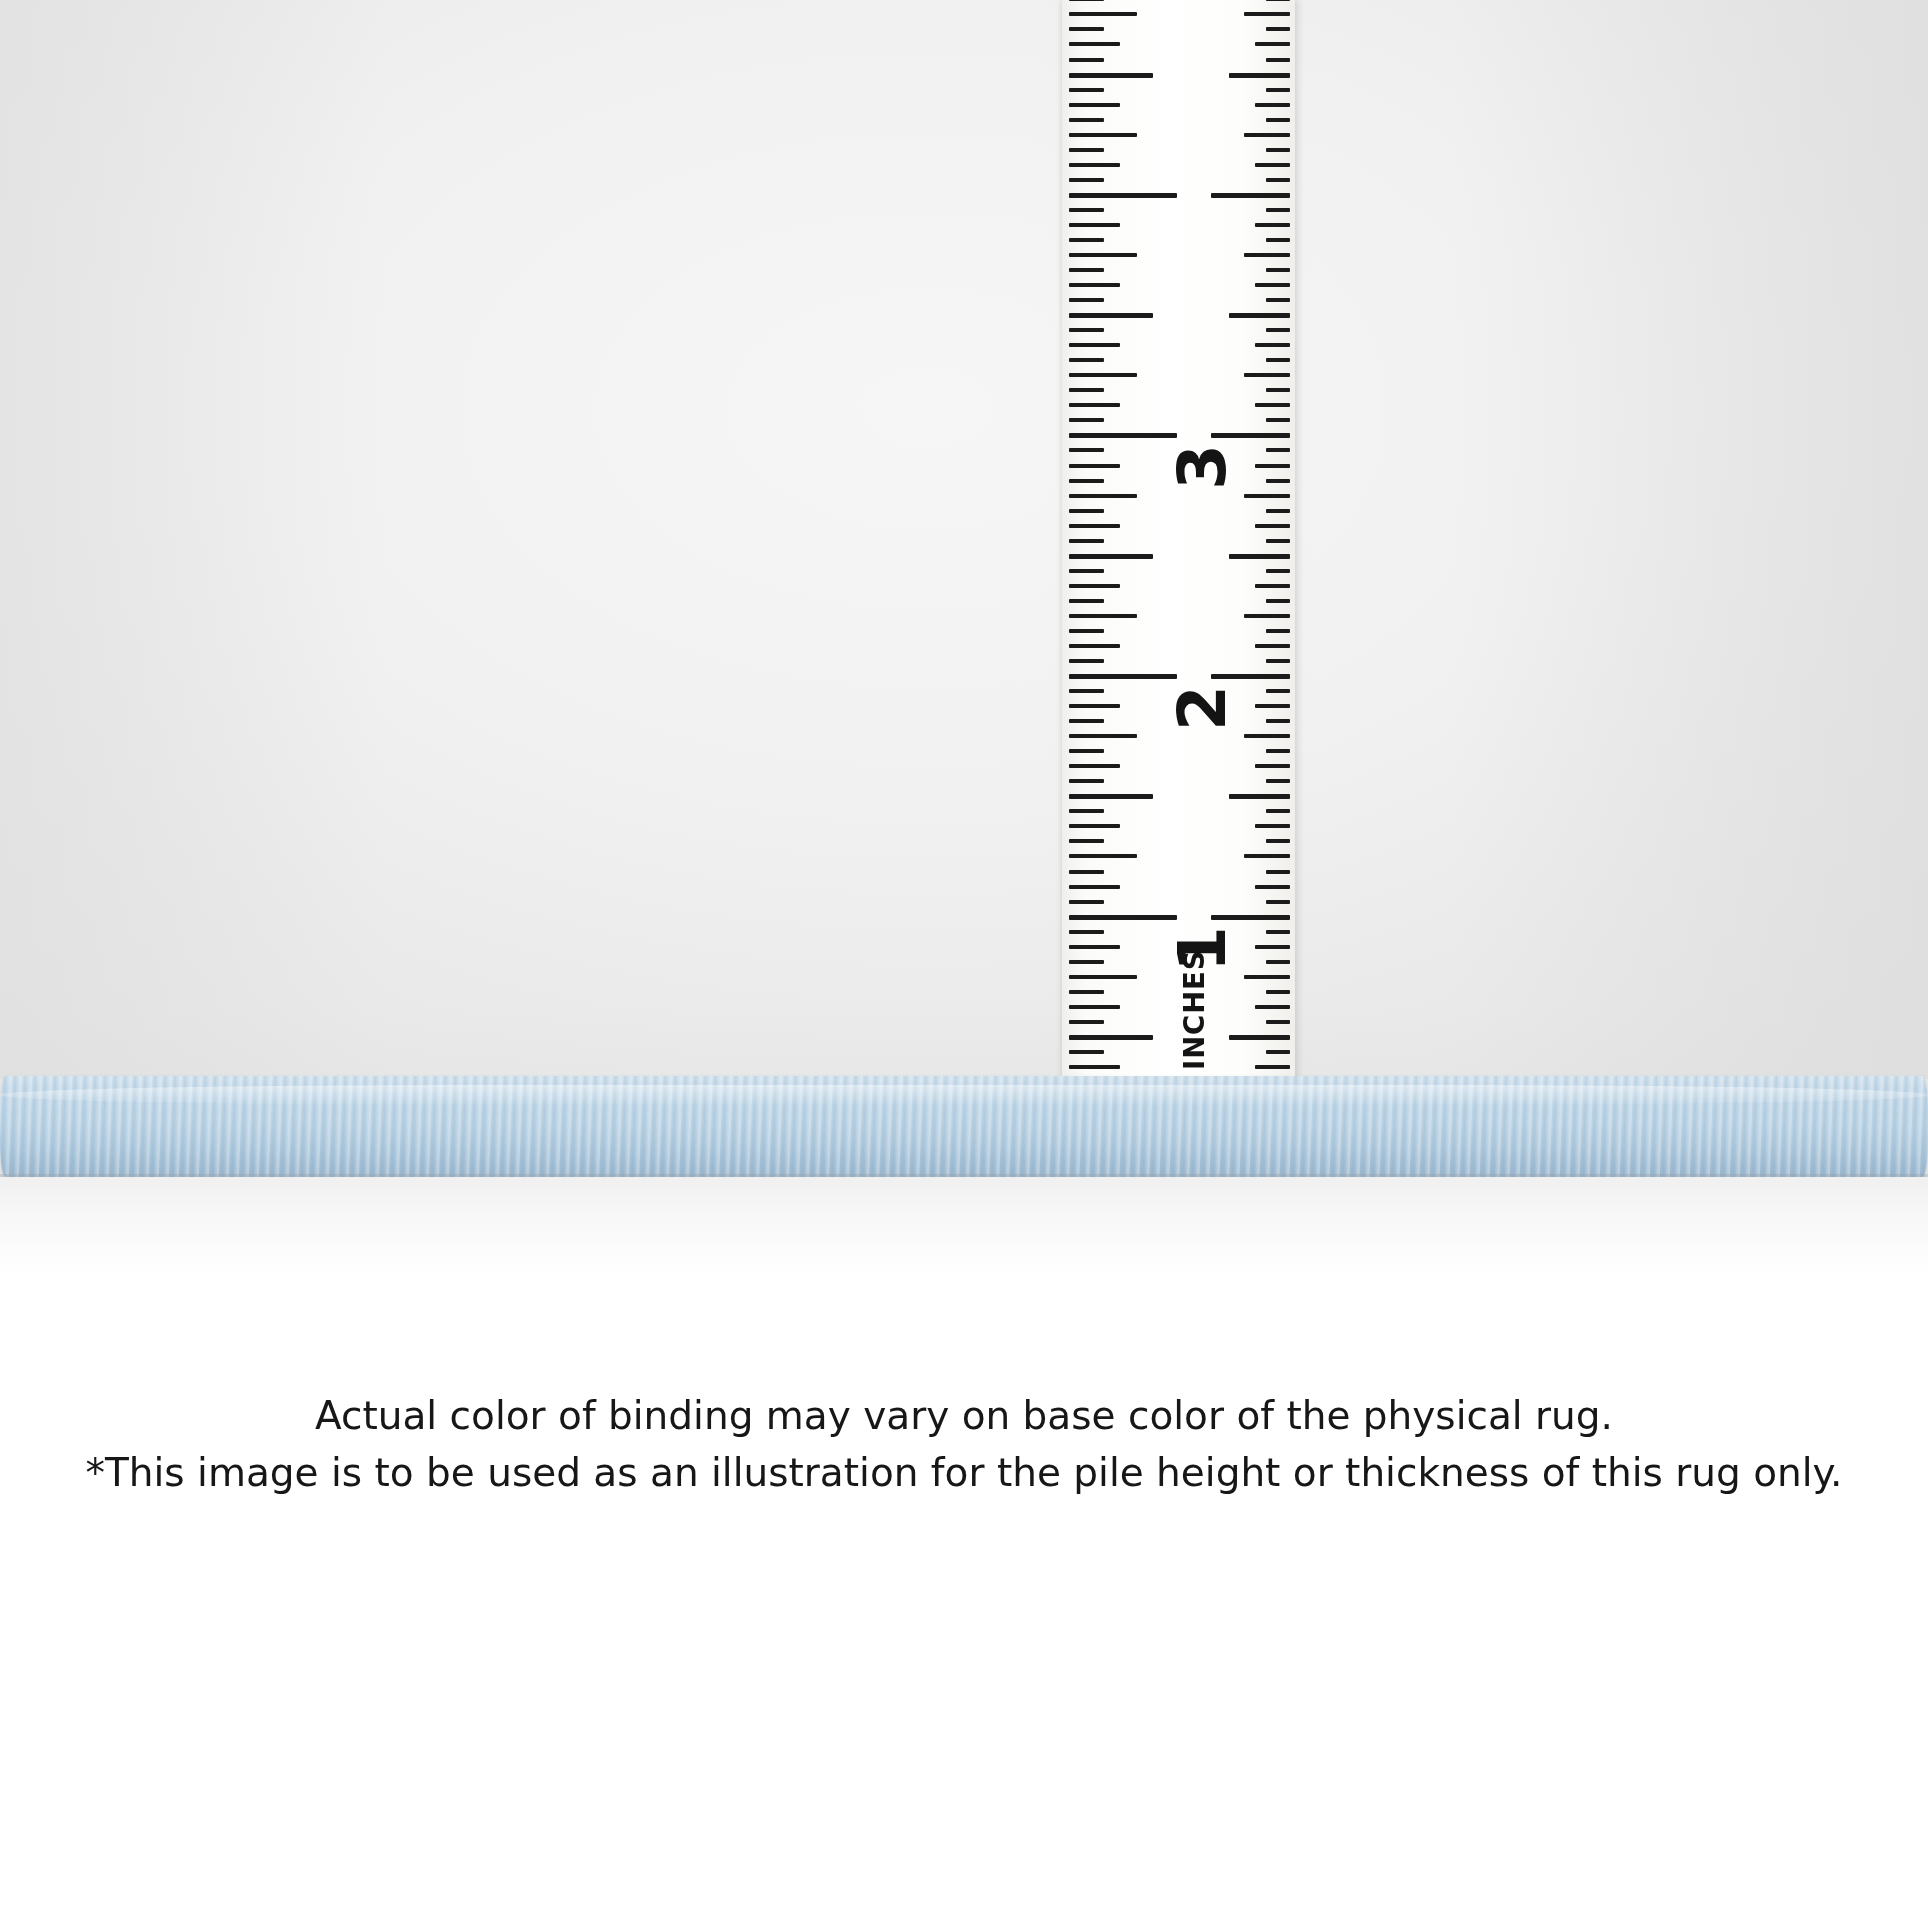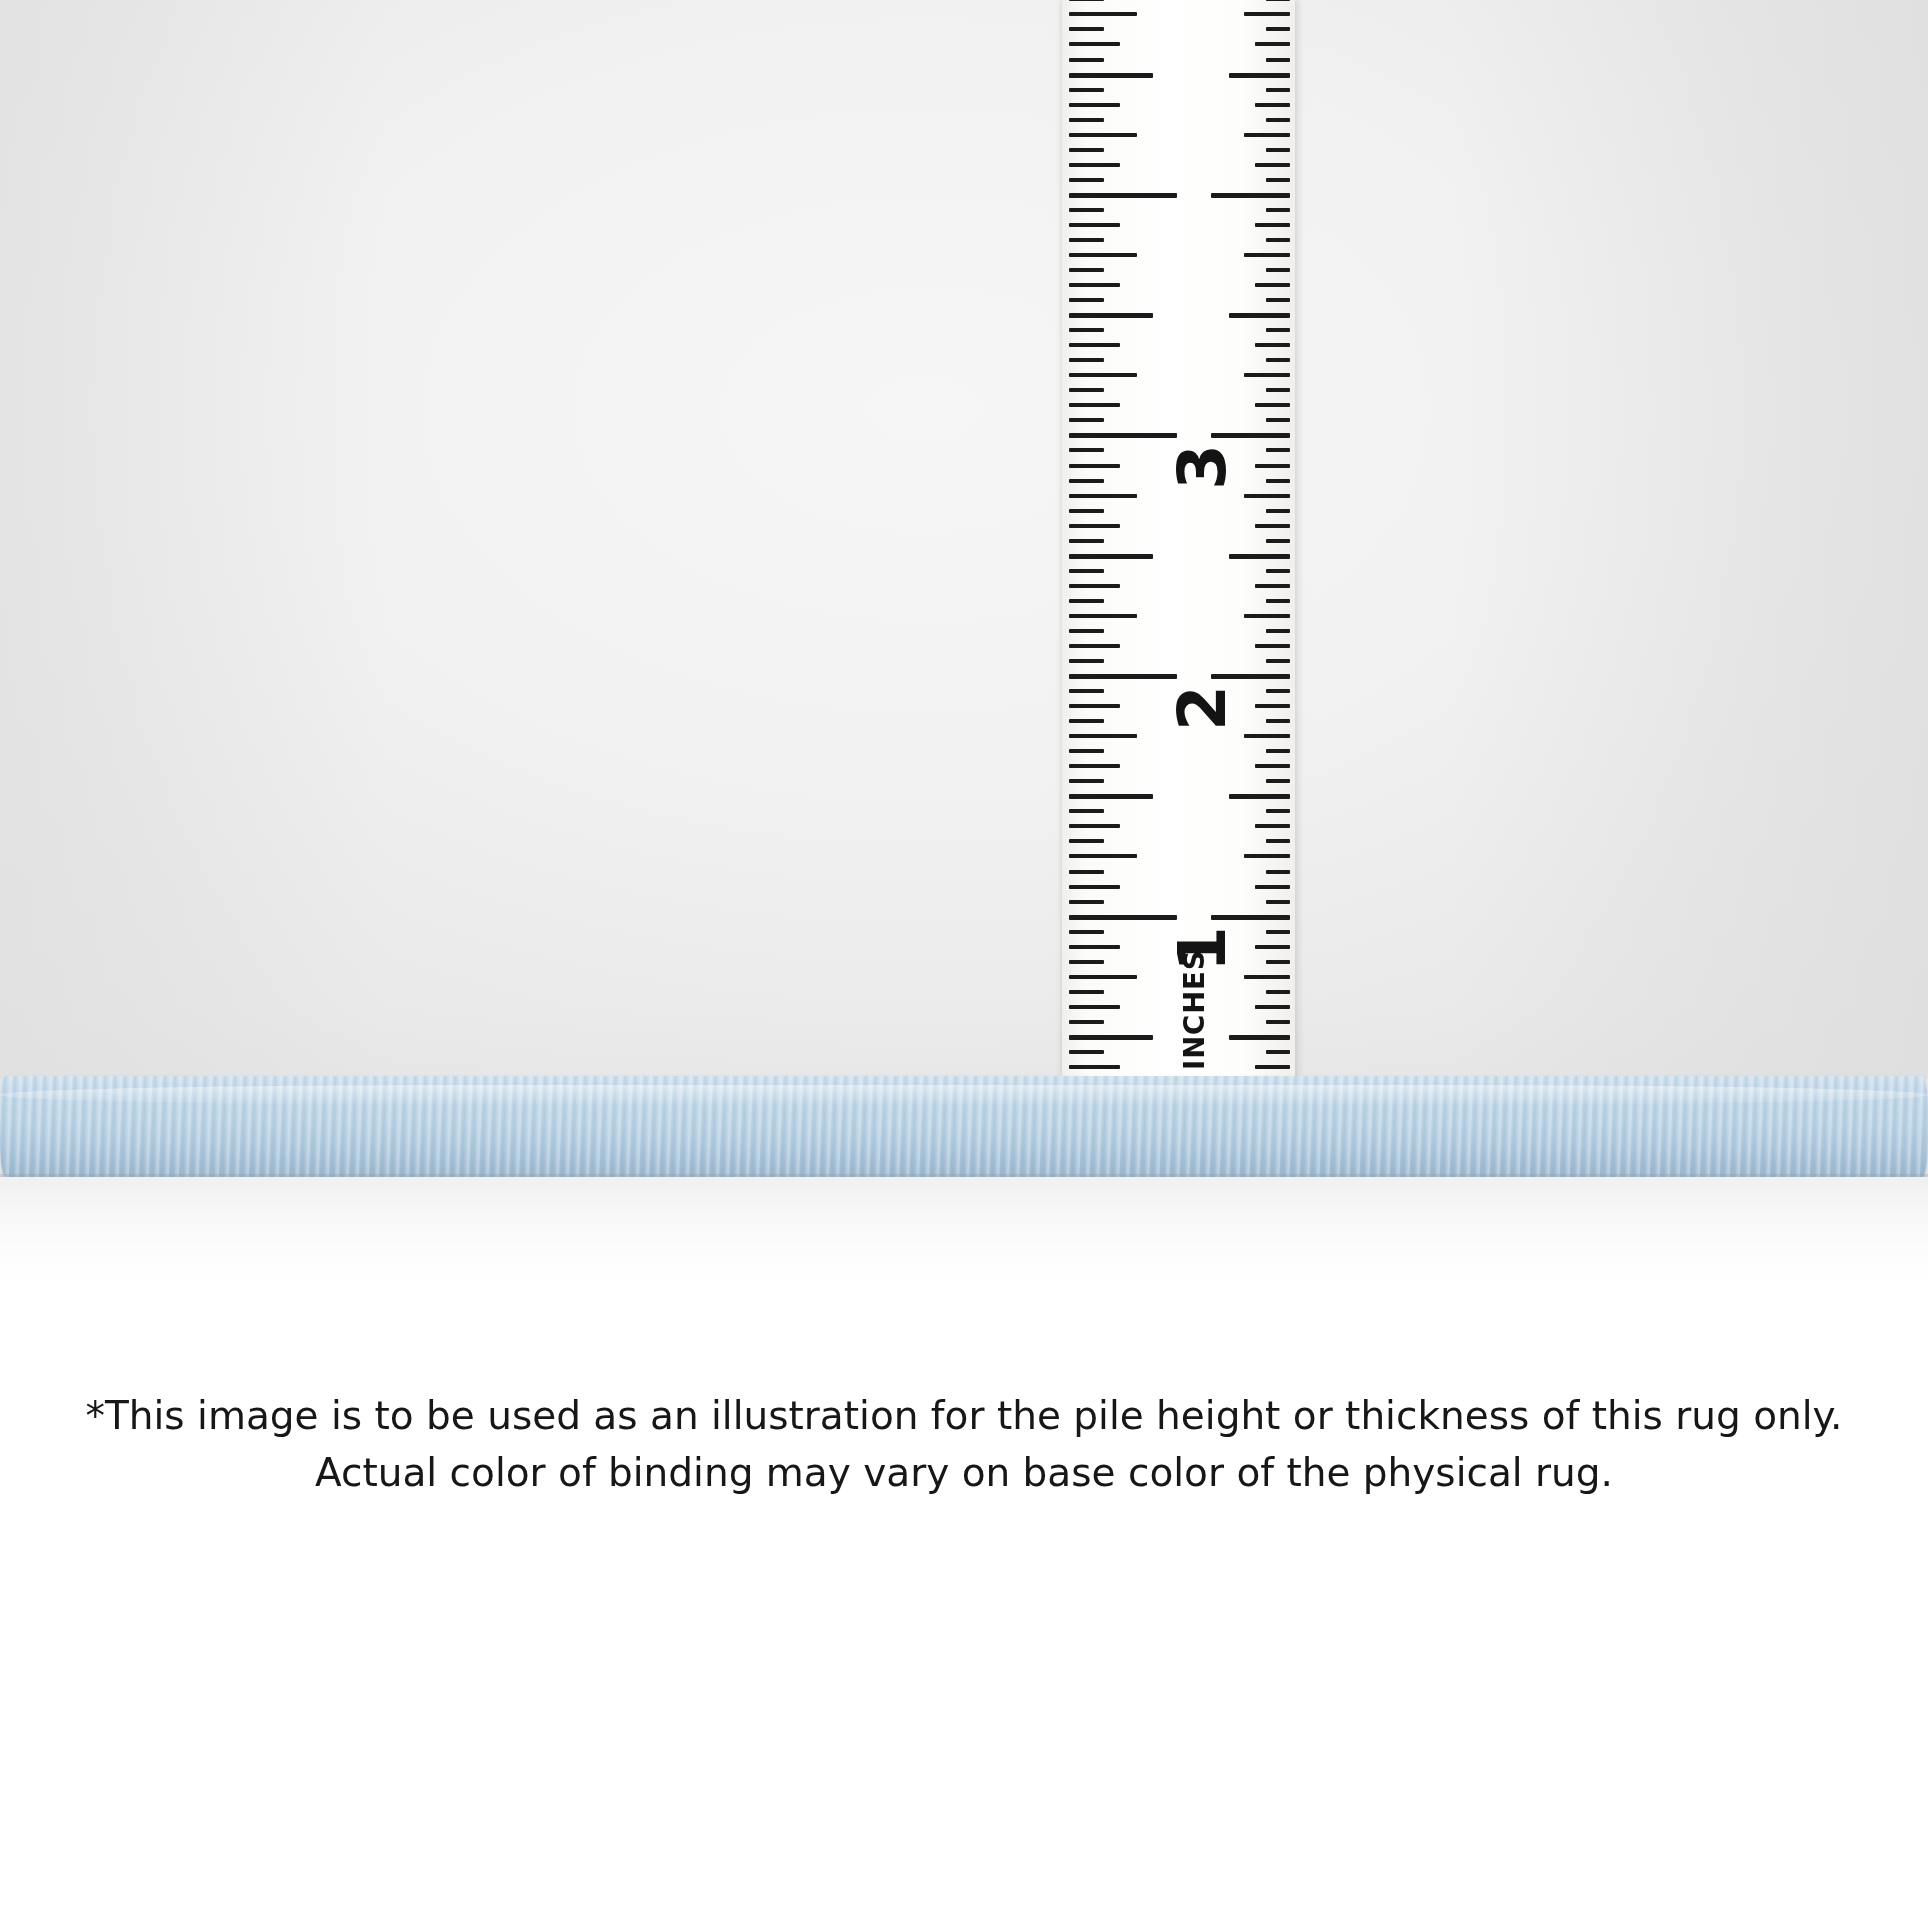--- a/index.html
+++ b/index.html
@@ -398,18 +398,18 @@
     <div class="rug-binding">
       <div class="rug-binding-texture"></div>
       <div class="rug-binding-hl"></div>
     </div>
     <div class="rug-binding-shadow"></div>
 
     <div class="floor"></div>
   </div>
 
   <div class="caption">
+    <span class="caption-line">Actual color of binding may vary on base color of the physical rug.</span>
     <span class="caption-line">*This image is to be used as an illustration for the pile height or thickness of this rug only.</span>
-    <span class="caption-line">Actual color of binding may vary on base color of the physical rug.</span>
   </div>
 
 </div>
 
 
 </body></html>

